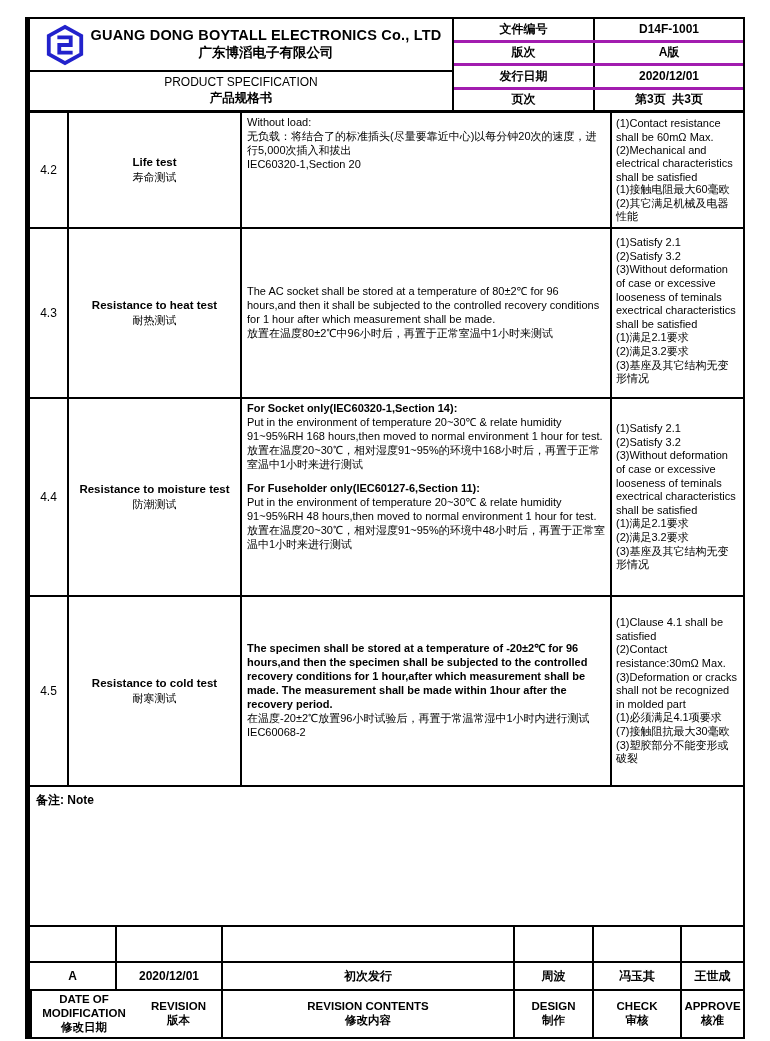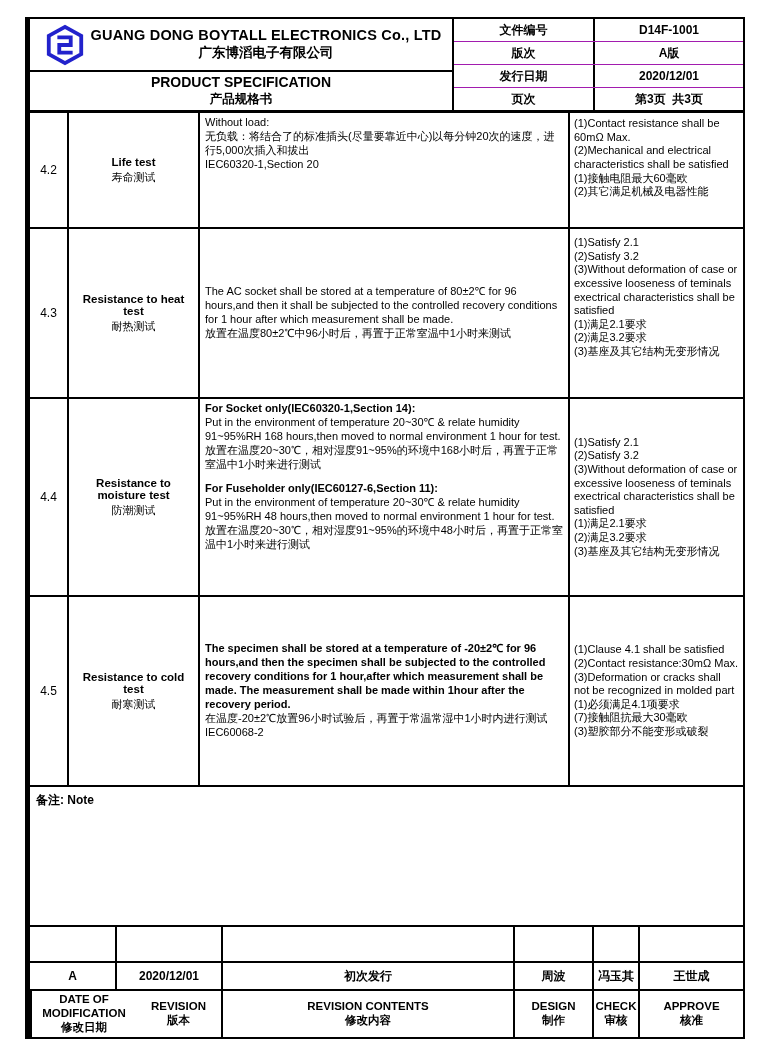--- a/index.html
+++ b/index.html
@@ -17,33 +17,33 @@
   .cell.first { border-left:none; }
 
   
   .hdr { height:91px; display:flex; }
   .hdr-left { width:422px; display:flex; flex-direction:column; }
   .hdr-company { height:51px; display:flex; align-items:center; padding-left:14px; }
   .hdr-company .titles { flex:1; text-align:center; padding-right:6px; }
   .company-en { font-weight:bold; font-size:14.5px; letter-spacing:.2px; }
   .company-cn { font-weight:bold; font-size:13.5px; margin-top:1px; }
   .hdr-spec { height:40px; border-top:2px solid #000; display:flex; flex-direction:column; justify-content:center; text-align:center; }
-  .spec-en { font-weight:bold; font-size:14px; }
+  .spec-en { font-weight:normal; font-size:12px; }
   .spec-cn { font-weight:bold; font-size:12.5px; margin-top:1px; }
   .hdr-right { flex:1; border-left:2px solid #000; display:flex; flex-direction:column; }
-  .hdr-field { flex:1; display:flex; border-top:1px solid #a21caf; }
+  .hdr-field { flex:1; display:flex; border-top:3px solid #a21caf; }
   .hdr-field:first-child { border-top:none; }
   .hf-label { width:139px; display:flex; align-items:center; justify-content:center; font-weight:bold; font-size:12px; }
   .hf-value { flex:1; border-left:2px solid #000; display:flex; align-items:center; justify-content:center; font-weight:bold; font-size:12px; white-space:pre-wrap; }
 
   
   .trow { display:flex; border-top:2px solid #000; }
   .trow.thick { border-top-width:3px; }
   .c-no { width:37px; display:flex; align-items:center; justify-content:center; font-size:12px; }
-  .c-name { width:131px; display:flex; flex-direction:column; align-items:center; justify-content:center; text-align:center; padding:2px; }
+  .c-name { width:173px; display:flex; flex-direction:column; align-items:center; justify-content:center; text-align:center; padding:2px; }
   .name-en { font-weight:bold; font-size:11.5px; }
   .name-cn { font-size:11px; margin-top:2px; }
   .c-desc { width:370px; padding:3px 5px; font-size:11px; line-height:1.27; display:flex; flex-direction:column; }
   .c-req  { flex:1; padding:4px 4px; font-size:11px; line-height:1.24; display:flex; flex-direction:column; }
   .v-center { justify-content:center; }
   .line { min-height:5px; }
   .b { font-weight:bold; }
   .gap { margin-top:10px; }
 
   
@@ -51,21 +51,21 @@
   .note-label { font-weight:bold; font-size:12px; }
 
   
   .rev-row { display:flex; border-top:2px solid #000; }
   .rev-empty { height:36px; }
   .rev-entry { height:28px; }
   .rev-head { height:48px; }
   .rc { border-left:2px solid #000; display:flex; flex-direction:column; align-items:center; justify-content:center; text-align:center; overflow:hidden; }
   .rc.first { border-left:none; }
   .rc1 { width:85px; } .rc2 { width:106px; } .rc3 { width:292px; }
-  .rc4 { width:79px; } .rc5 { width:46px; } .rc6 { flex:1;text-align:right; }
+  .rc4 { width:79px; } .rc5 { width:88px; } .rc6 { flex:1;text-align:right; }
   .rev-entry .rc { font-weight:bold; font-size:12px; }
   .rev-head .rc { font-weight:bold; font-size:11.5px; line-height:1.2; padding:1px 2px; }
 
   .logo { width:42px; height:42px; flex:0 0 42px; }
 </style>
 </head>
 <body>
 
 <div class="doc">
 

